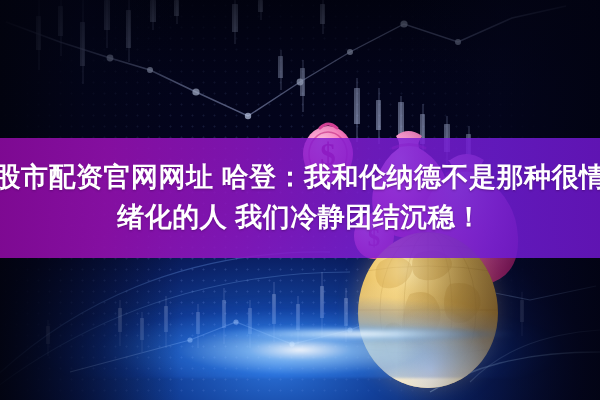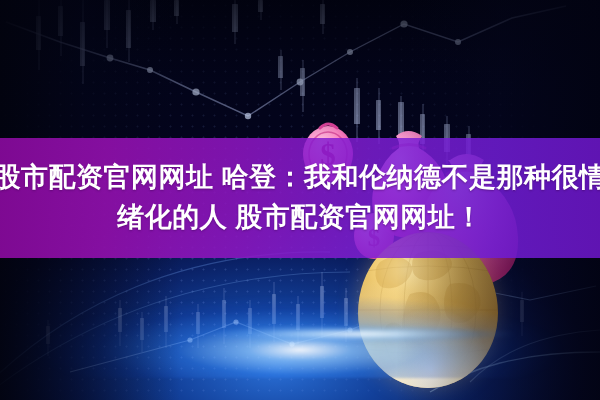--- a/index.html
+++ b/index.html
@@ -381,16 +381,16 @@
   <div class="bg-top-dark"></div>
   <div class="bg-left-dark"></div>
   <div class="bg-right-dark"></div>
 
   <div class="band">
     <div class="band-inner"></div>
   </div>
 
   <div class="headline">
     <div class="line">股市配资官网网址 哈登：我和伦纳德不是那种很情</div>
-    <div class="line">绪化的人 股市配资官网网址！</div>
+    <div class="line">绪化的人 我们冷静团结沉稳！</div>
   </div>
 
 </div>
 
 </body></html>

